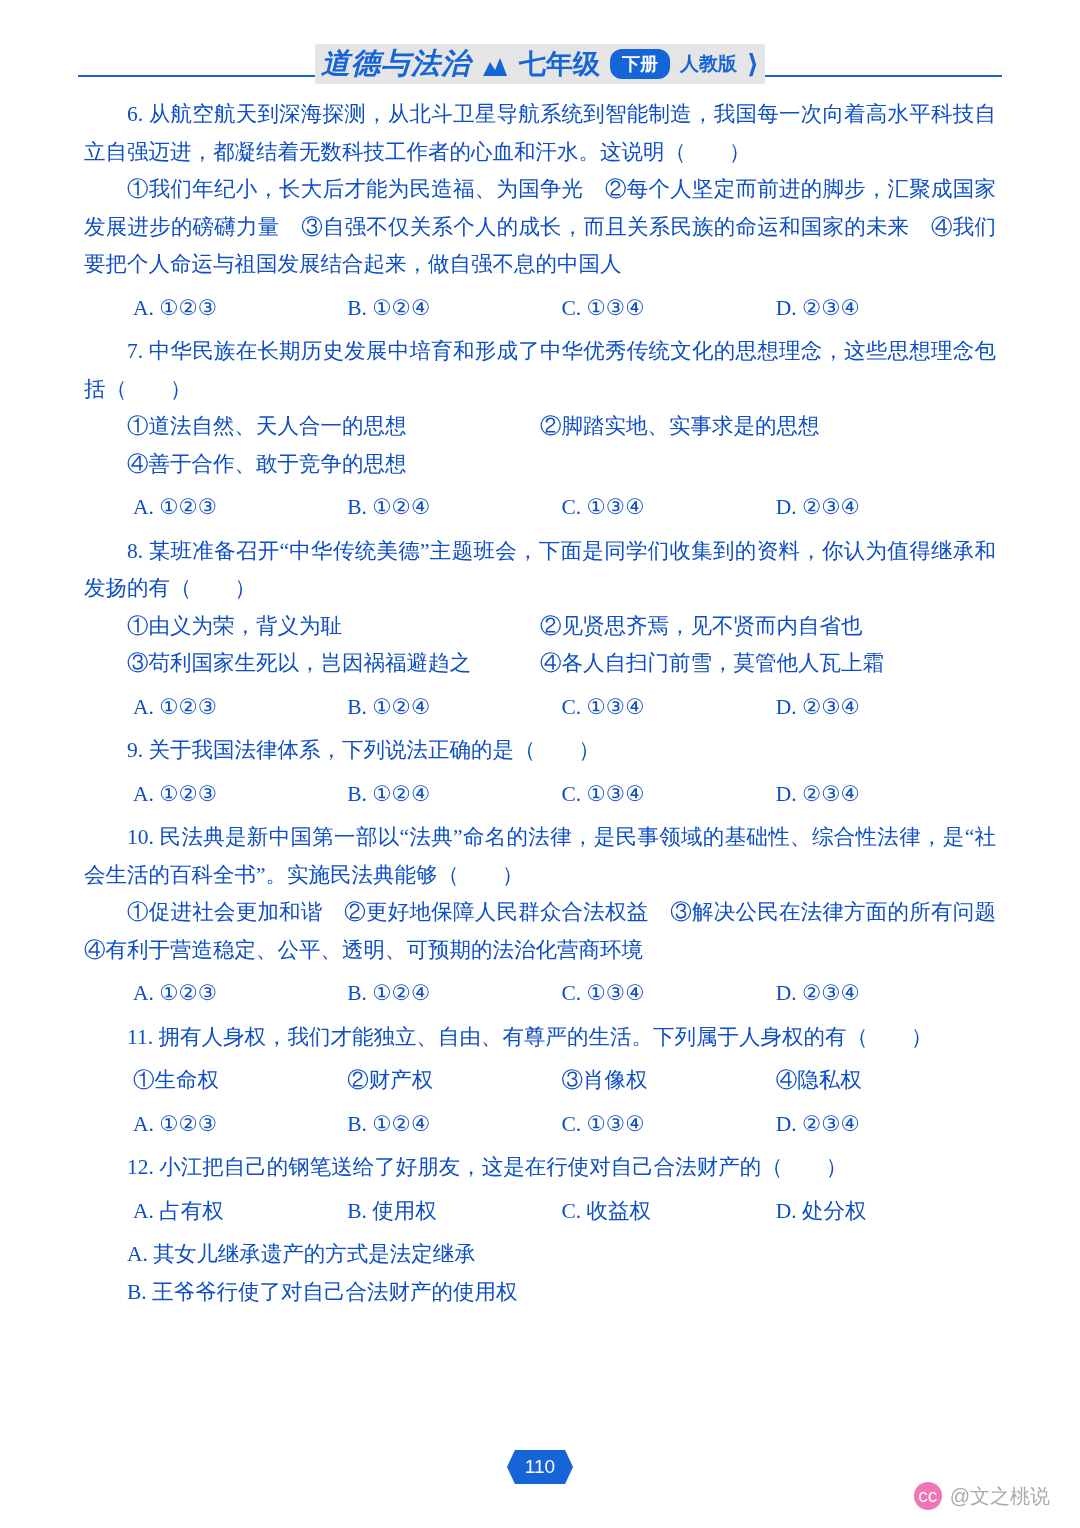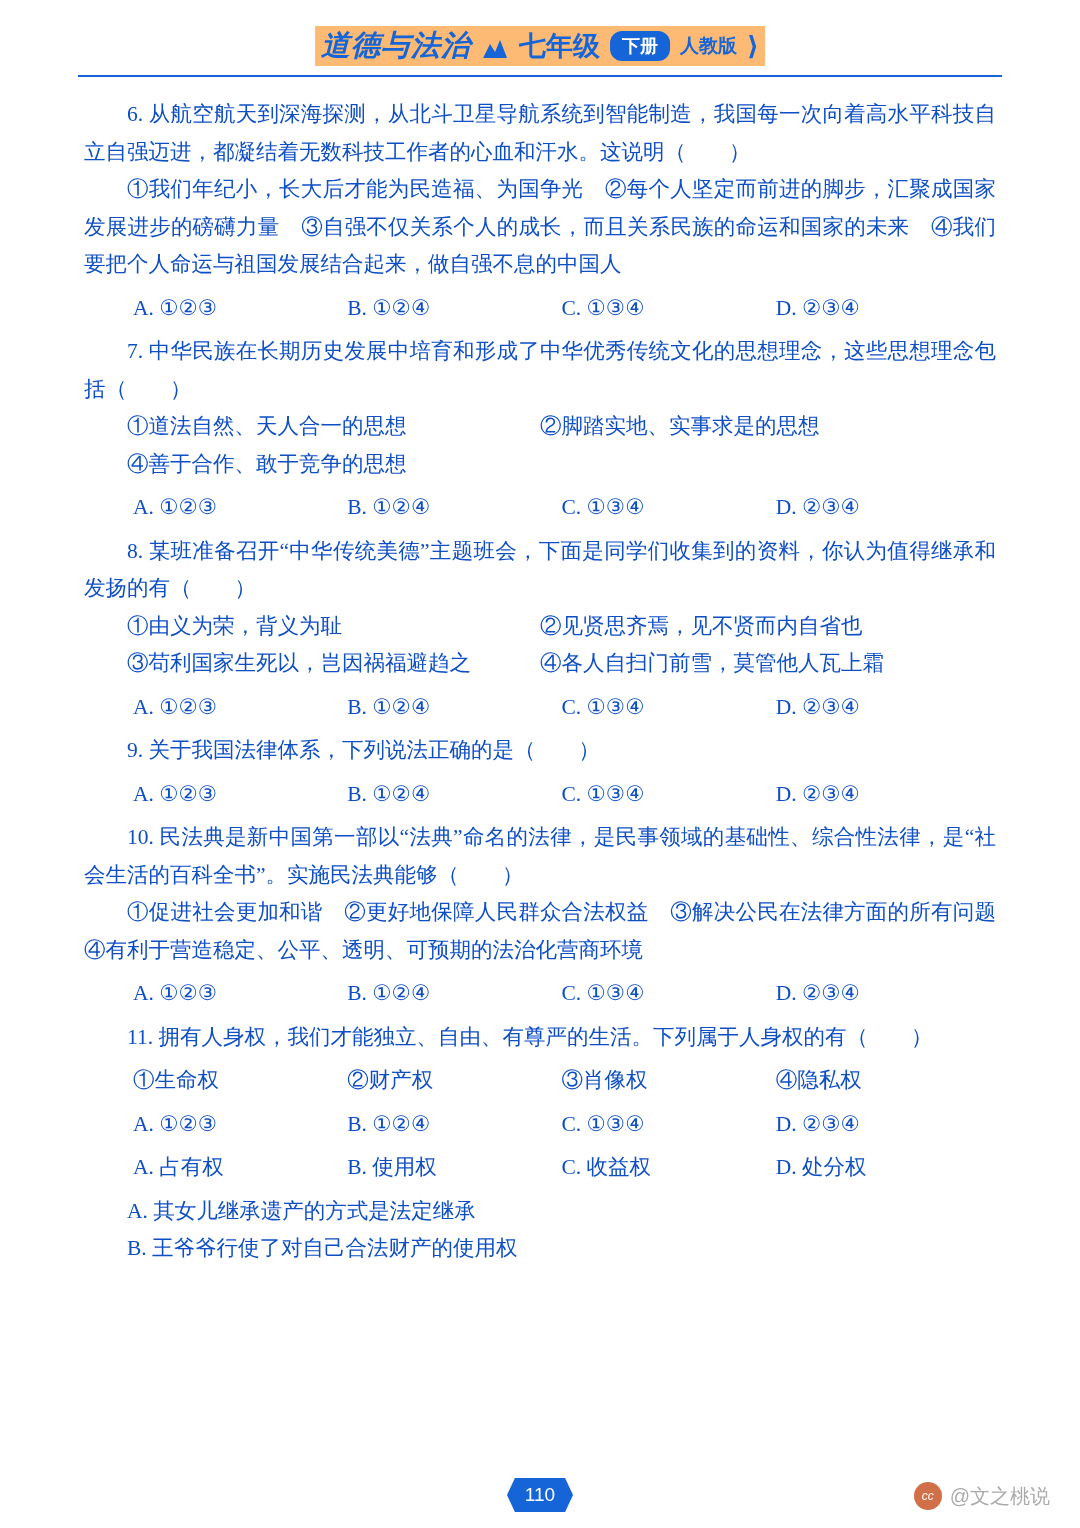--- a/index.html
+++ b/index.html
@@ -19,23 +19,23 @@
   .header{
     position:absolute;
     top:26px;left:78px;right:78px;
     height:54px;
   }
   .hdr-rule{
     position:absolute;left:0;right:0;top:49px;
     border-top:2px solid #1565d8;
   }
   .hdr-inner{
-    position:absolute;left:50%;top:0;transform:translateX(-50%);
+    position:absolute;left:50%;top:18px;transform:translateX(-50%);
     display:flex;align-items:center;gap:10px;
-    background:#fdba74;padding:0 6px;
+    background:#e5e5e5;padding:0 6px;
   }
   .book-title{
     font-family:"Liberation Serif",serif;
     font-weight:bold;
     font-size:29px;
     letter-spacing:1px;
     color:#1565d8;
     font-style:italic;
     white-space:nowrap;
   }
@@ -101,37 +101,36 @@
   .pagenum-wrap{
     position:absolute;
     left:50%;bottom:44px;transform:translateX(-50%);
     width:66px;height:34px;
   }
   .hexa{
     width:66px;height:34px;
     background:#1565d8;
     clip-path:polygon(12% 0,88% 0,100% 50%,88% 100%,12% 100%,0 50%);
     display:flex;align-items:center;justify-content:center;
-    color:#fff;font-size:19px;font-family:"Liberation Sans",sans-serif;margin-top:28px;
+    color:#fff;font-size:19px;font-family:"Liberation Sans",sans-serif;
   }
   .watermark{
     position:absolute;
     right:30px;bottom:18px;
     display:flex;align-items:center;gap:8px;
     color:#8e8e8e;
     font-family:"Liberation Sans",sans-serif;
     font-size:20px;
     opacity:.75;
   }
   .wm-badge{
     width:28px;height:28px;border-radius:50%;
-    background:#c2410c;color:#fff;
+    background:#ec4899;color:#fff;
     display:flex;align-items:center;justify-content:center;
-    font-size:12px;
-    font-style:italic;
+    font-size:19px;
   }
 </style>
 </head>
 <body>
 
 <div class="page">
 
   <div class="header">
     <div class="hdr-rule"></div>
     <div class="hdr-inner">
@@ -214,20 +213,21 @@
       <span>③肖像权</span>
       <span>④隐私权</span>
     </p>
     <p class="opts">
       <span>A. ①②③</span>
       <span>B. ①②④</span>
       <span>C. ①③④</span>
       <span>D. ②③④</span>
     </p>
 
+    <p class="q">12. 小江把自己的钢笔送给了好朋友，这是在行使对自己合法财产的（　　）</p>
     <p class="opts">
       <span>A. 占有权</span>
       <span>B. 使用权</span>
       <span>C. 收益权</span>
       <span>D. 处分权</span>
     </p>
 
     <p class="optline">A. 其女儿继承遗产的方式是法定继承</p>
     <p class="optline">B. 王爷爷行使了对自己合法财产的使用权</p>
 

